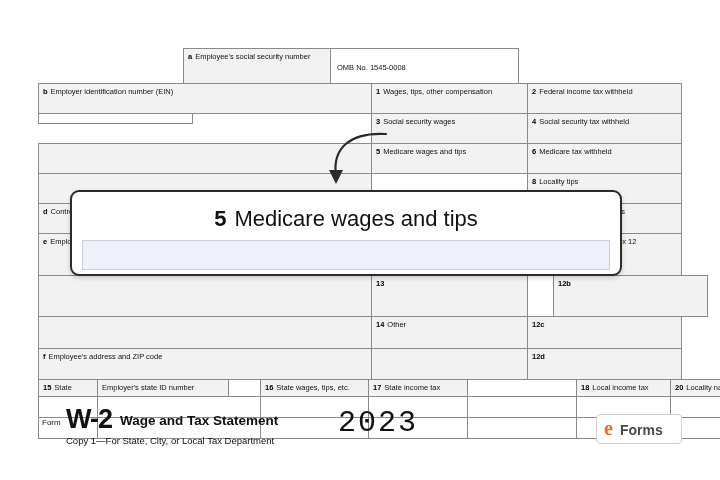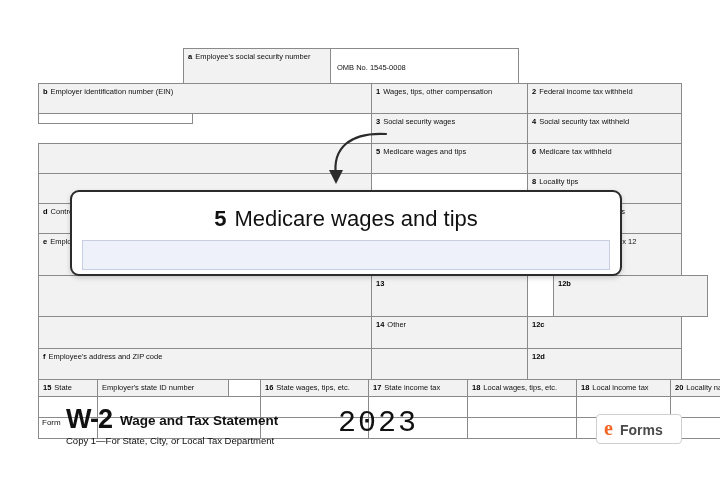--- a/index.html
+++ b/index.html
@@ -293,23 +293,20 @@
     </div>
     <div class="cell" style="left:59px; top:331px; width:132px; height:18px;">
       <div class="cell-label"><span>Employer's state ID number</span></div>
     </div>
     <div class="cell" style="left:222px; top:331px; width:109px; height:18px;">
       <div class="cell-label"><span class="cell-num">16</span><span>State wages, tips, etc.</span></div>
     </div>
     <div class="cell" style="left:330px; top:331px; width:100px; height:29px;">
       <div class="cell-label"><span class="cell-num">17</span><span>State income tax</span></div>
     </div>
-    <div class="cell" style="left:429px; top:331px; width:110px; height:18px;">
-      <div class="cell-label"><span class="cell-num">18</span><span>Local wages, tips, etc.</span></div>
-    </div>
     <div class="cell" style="left:538px; top:331px; width:95px; height:18px;">
       <div class="cell-label"><span class="cell-num">18</span><span>Local income tax</span></div>
     </div>
     <div class="cell" style="left:632px; top:331px; width:62px; height:18px;">
       <div class="cell-label"><span class="cell-num">20</span><span>Locality name</span></div>
     </div>
 
     <div class="cell white" style="left:0px; top:348px; width:60px; height:22px;"></div>
     <div class="cell white" style="left:59px; top:348px; width:164px; height:22px;"></div>
     <div class="cell white" style="left:222px; top:348px; width:109px; height:22px;"></div>

